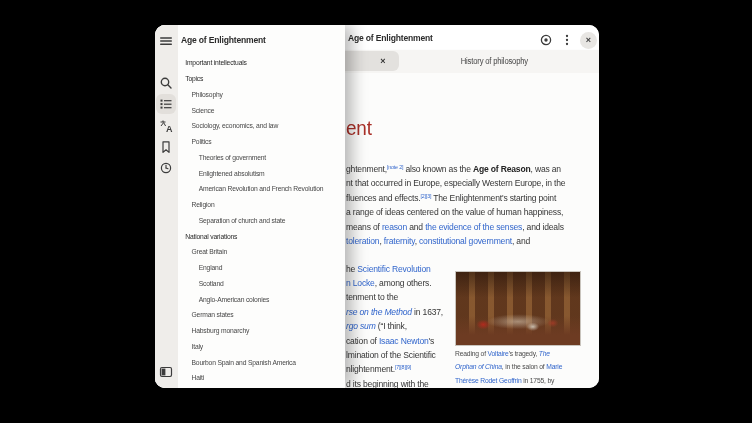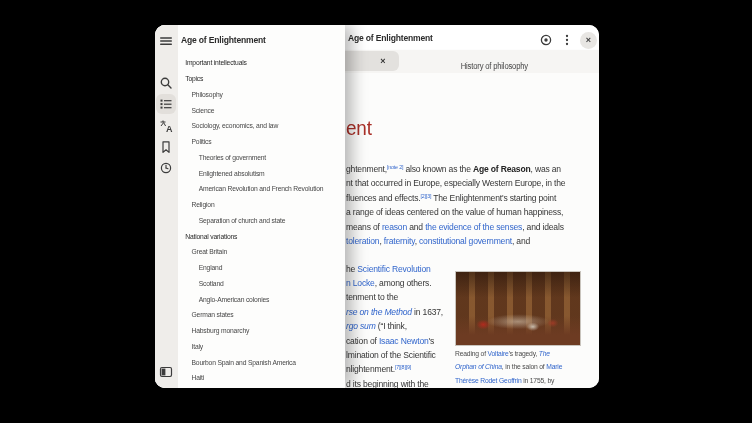--- a/index.html
+++ b/index.html
@@ -13,21 +13,21 @@
           letter-spacing:-.2px;transform:scaleX(.9);transform-origin:0 50%;white-space:nowrap;}
   .hicon{position:absolute;top:8px;width:14px;height:14px;}
   .closebtn{position:absolute;top:6.5px;width:17px;height:17px;border-radius:50%;background:#e8e6e3;
             color:#3d3d3d;font-size:9px;font-weight:bold;line-height:17px;text-align:center;}
   .tabbar{position:absolute;left:0;top:25px;right:0;height:23px;background:#f6f5f3;
           border-bottom:1px solid #e2e0dd;box-shadow:0 1px 3px rgba(0,0,0,.06);}
   .tab-active{position:absolute;left:-30px;top:1px;width:274px;height:20px;background:#e3e1de;border-radius:6px;}
   .tab-close{position:absolute;left:248px;top:0;width:20px;height:20px;text-align:center;line-height:20px;
              font-size:9px;font-weight:bold;color:#333;}
   .tab-inactive{position:absolute;left:244px;top:1px;width:190px;height:20px;display:flex;
-                align-items:flex-end;justify-content:center;}
+                align-items:center;justify-content:center;}
   .tab-label{font-size:8.5px;color:#454545;letter-spacing:-.2px;transform:scaleX(.9);white-space:nowrap;}
   .content{position:absolute;left:0;top:48px;right:0;bottom:0;background:#fcfcfb;}
   .h1frag{position:absolute;left:191px;top:43px;font-size:21px;color:#a92f27;letter-spacing:-.2px;
           transform:scaleX(.9);transform-origin:0 50%;white-space:nowrap;}
   .para{position:absolute;left:191px;}
   .tline{position:absolute;left:0;white-space:nowrap;font-size:9.5px;color:#363636;letter-spacing:-.2px;
          transform:scaleX(.9);transform-origin:0 50%;}
   .sg.link,.sg.ilink{color:#3266cc;}
   .sg.ilink{font-style:italic;}
   .sg.b{font-weight:bold;color:#222;}

